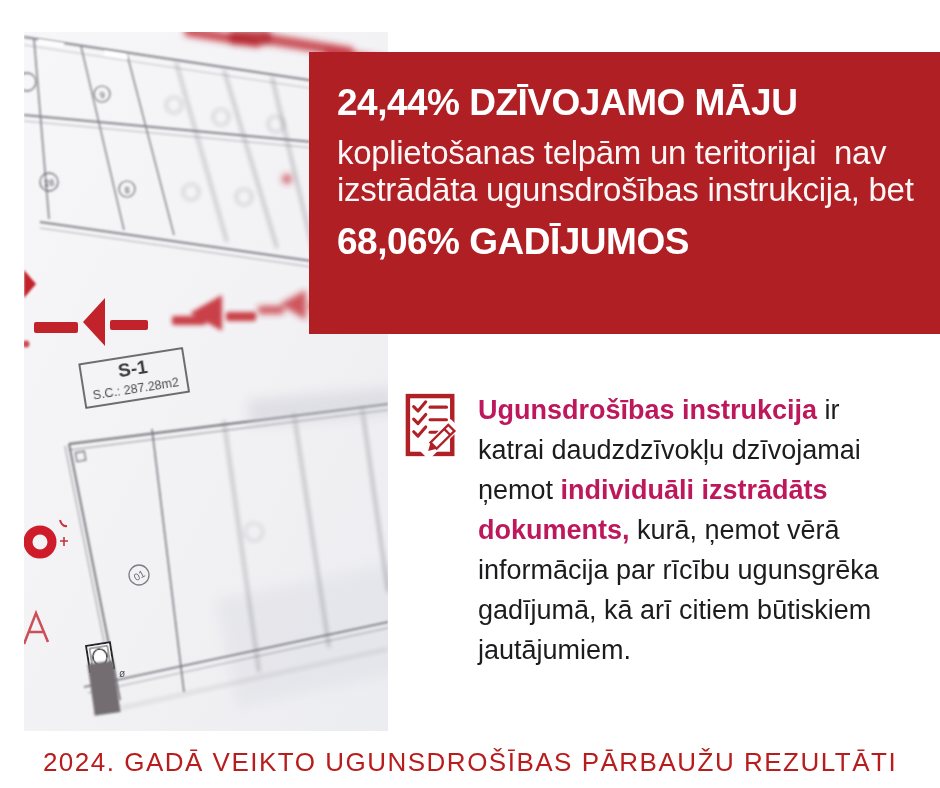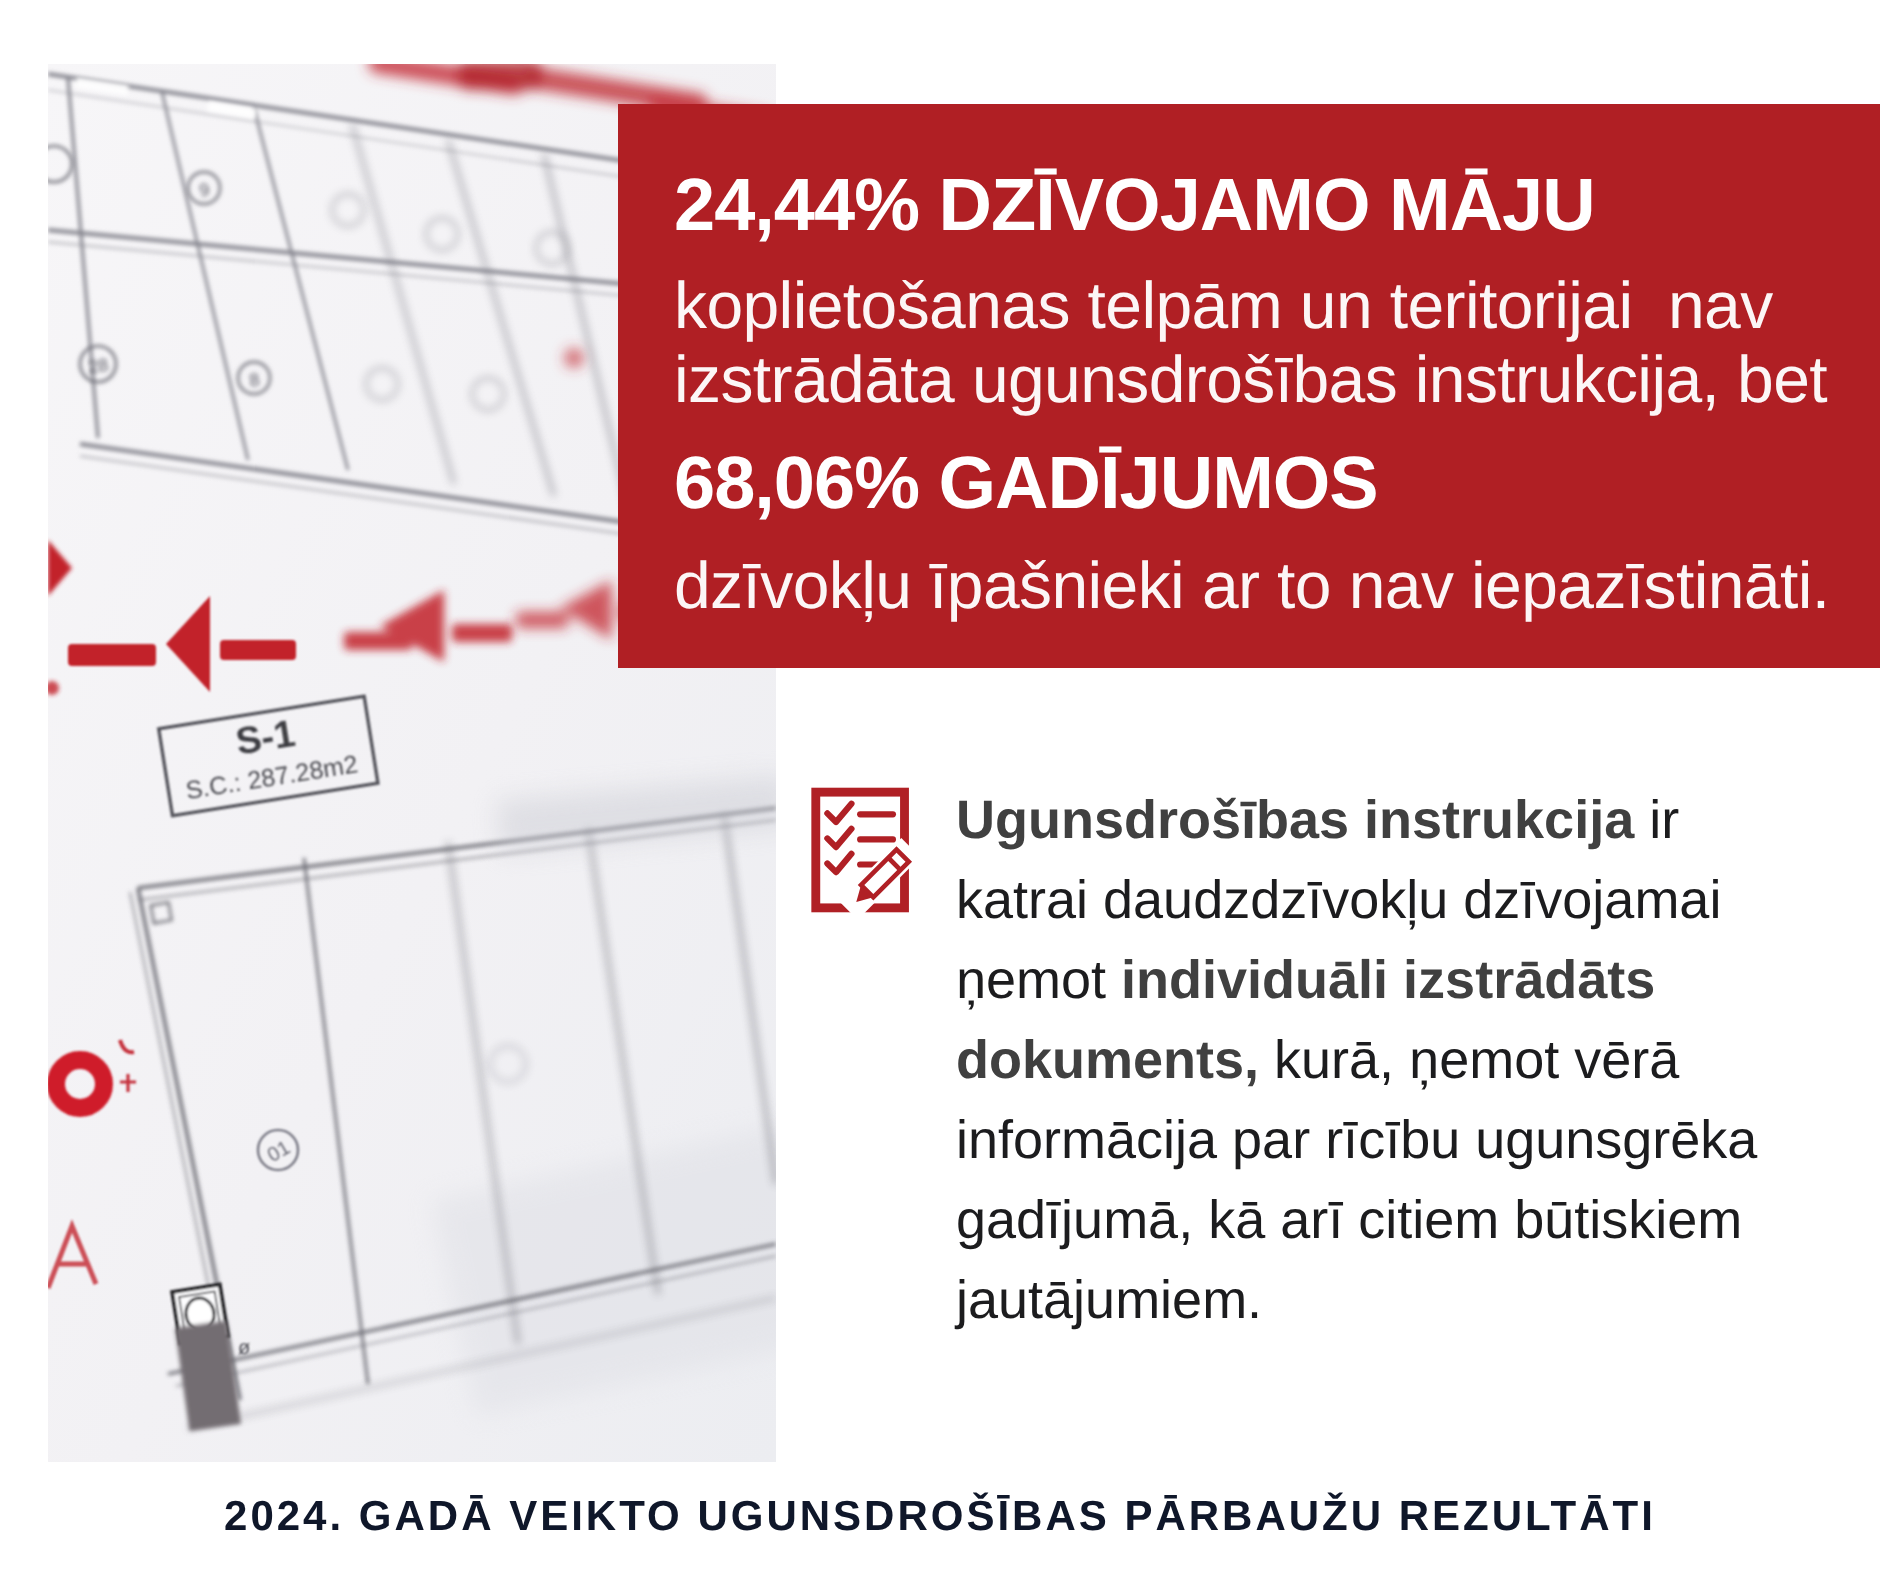--- a/index.html
+++ b/index.html
@@ -32,26 +32,26 @@
     color:rgba(255,255,255,0.96);white-space:pre;
   }
 
   
   .info-block{position:absolute;left:405px;top:390px;width:520px;}
   .info-icon{position:absolute;left:0;top:2px;width:54px;height:66px;}
   .info-text{margin-left:73px;}
   .info-text .iline{
     font-size:27px;line-height:40px;color:#1C1C1E;white-space:pre;
   }
-  .info-text .iline .b{font-weight:700;color:#404040;text-align:center;}
+  .info-text .iline .b{font-weight:700;color:#be185d;text-align:center;}
 
   
   .footer-title{
     position:absolute;left:0;right:0;top:747px;text-align:center;
-    font-size:21px;font-weight:700;letter-spacing:1.5px;color:#0f172a;
+    font-size:26px;font-weight:400;letter-spacing:1.5px;color:#b91c1c;
     white-space:pre;
   }
 </style>
 </head>
 <body>
 
 <div class="photo">
   <svg viewBox="0 0 364 699">
     <defs>
       <filter id="b05" x="-20%" y="-20%" width="140%" height="140%">
@@ -203,23 +203,20 @@
   </svg>
 </div>
 
 <div class="stat-panel">
   <div class="stat-heading">24,44% DZĪVOJAMO MĀJU</div>
   <div class="stat-body">
       <div class="line">koplietošanas telpām un teritorijai  nav</div>
       <div class="line">izstrādāta ugunsdrošības instrukcija, bet</div>
     </div>
   <div class="stat-heading second">68,06% GADĪJUMOS</div>
-  <div class="stat-body">
-      <div class="line">dzīvokļu īpašnieki ar to nav iepazīstināti.</div>
-    </div>
 </div>
 
 <div class="info-block">
   <svg class="info-icon" viewBox="0 0 56 66">
     <rect x="3" y="3" width="46" height="60" fill="none" stroke="#B02025" stroke-width="4.6"></rect>
     <g stroke="#B02025" stroke-width="3.2" fill="none" stroke-linecap="round" stroke-linejoin="round">
       <path d="M9,14 l4.5,4.5 l8,-9.5"></path>
       <path d="M9,27 l4.5,4.5 l8,-9.5"></path>
       <path d="M9,40 l4.5,4.5 l8,-9.5"></path>
       <path d="M26,14.5 h17"></path>

